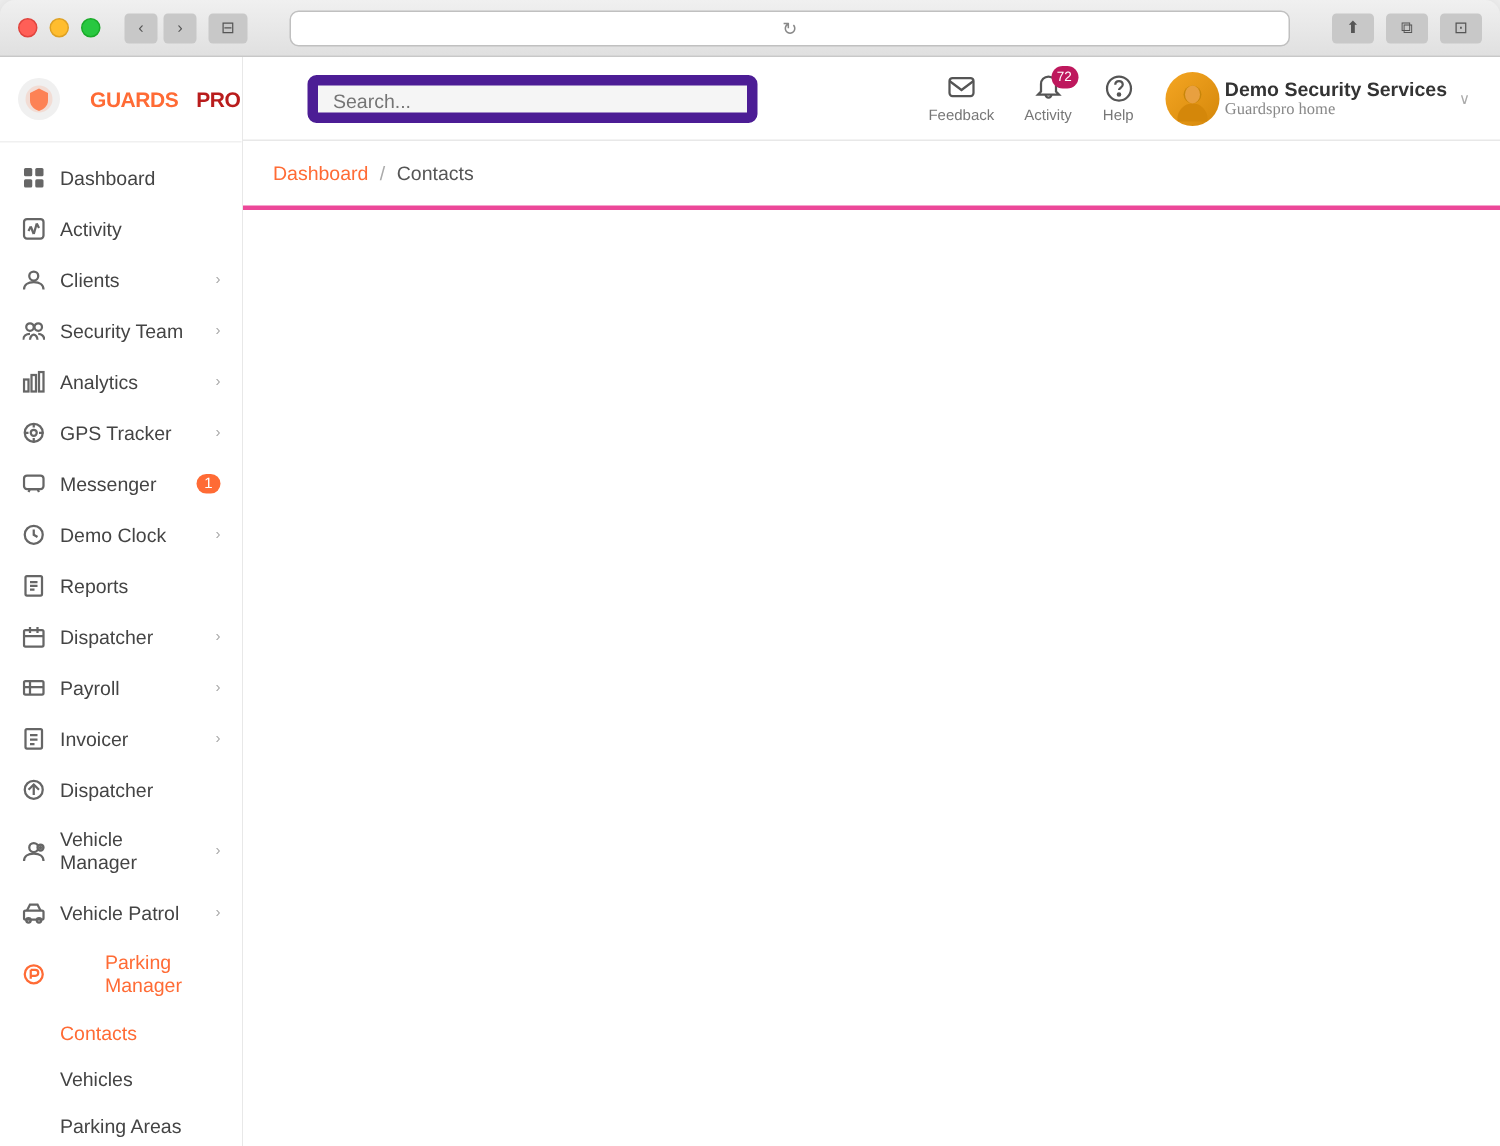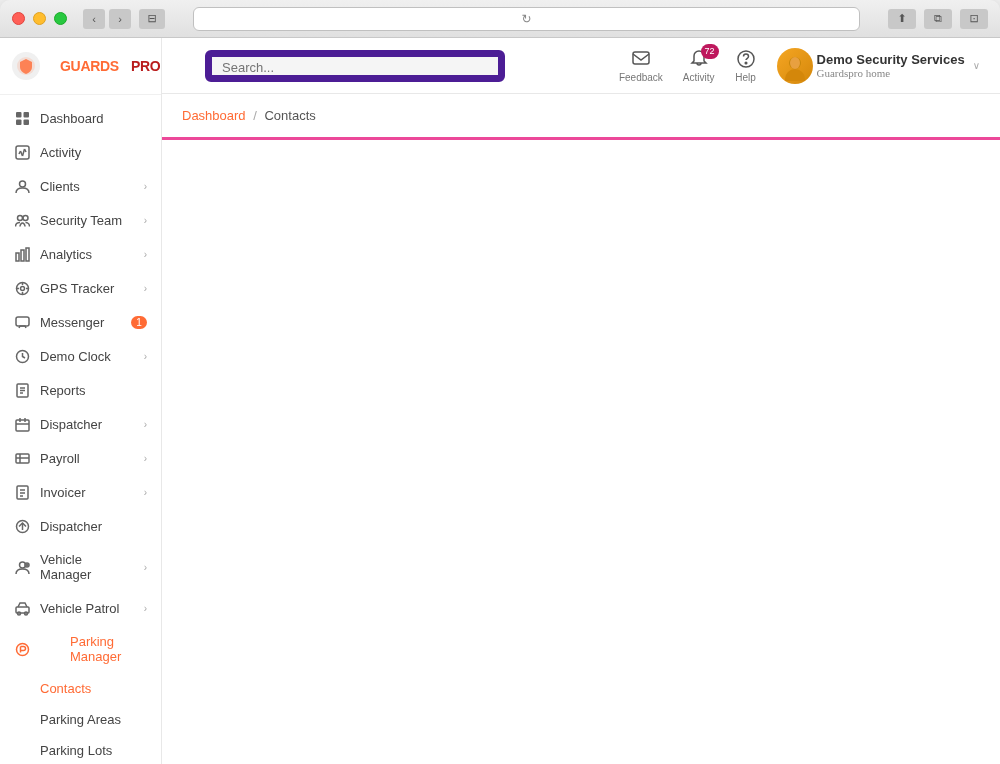--- a/index.html
+++ b/index.html
@@ -492,20 +492,23 @@
               <circle cx="7.5" cy="7.5" r="6"></circle>
                 <path d="M5.5 4.5 L5.5 10.5 M5.5 4.5 L8.5 4.5 C9.5 4.5 10.5 5 10.5 6.5 C10.5 8 9.5 8.5 8.5 8.5 L5.5 8.5"></path>
             </svg>
           </span>
           <span class="nav-label">Parking Manager</span>
           <span class="nav-arrow">∨</span>
         </div>
 
         <div class="sub-nav-item active">
           <span>Contacts</span>
+        </div>
+        <div class="sub-nav-item">
+          <span>Vehicles</span>
         </div>
         <div class="sub-nav-item">
           <span>Parking Areas</span>
         </div>
         <div class="sub-nav-item">
           <span>Parking Lots</span>
         </div>
 
       </nav>
     </div>

